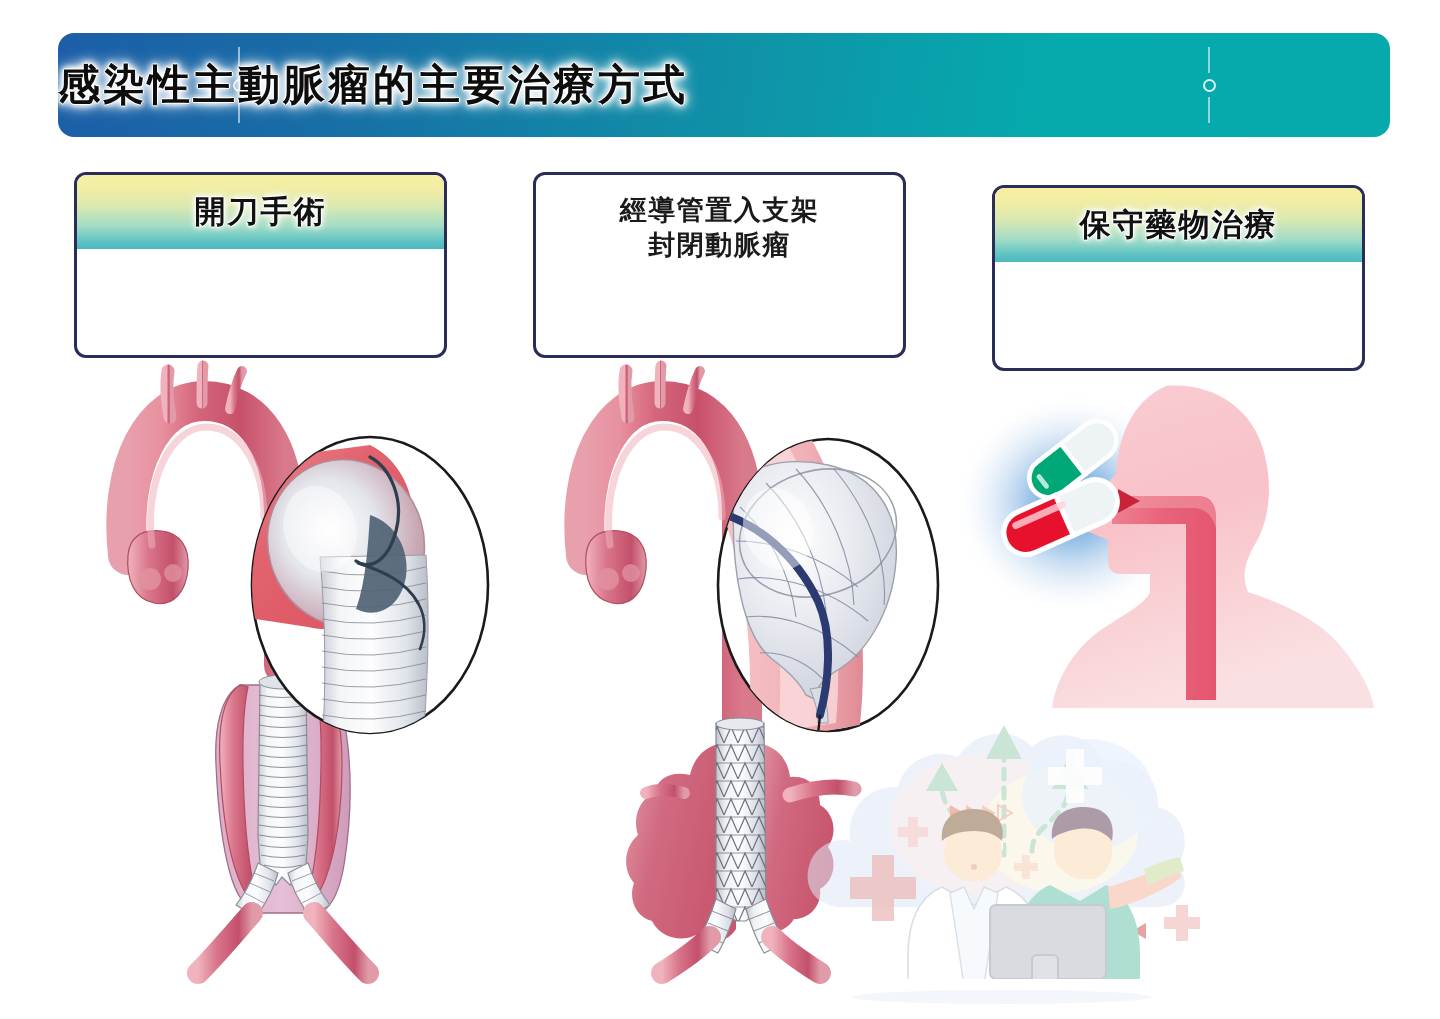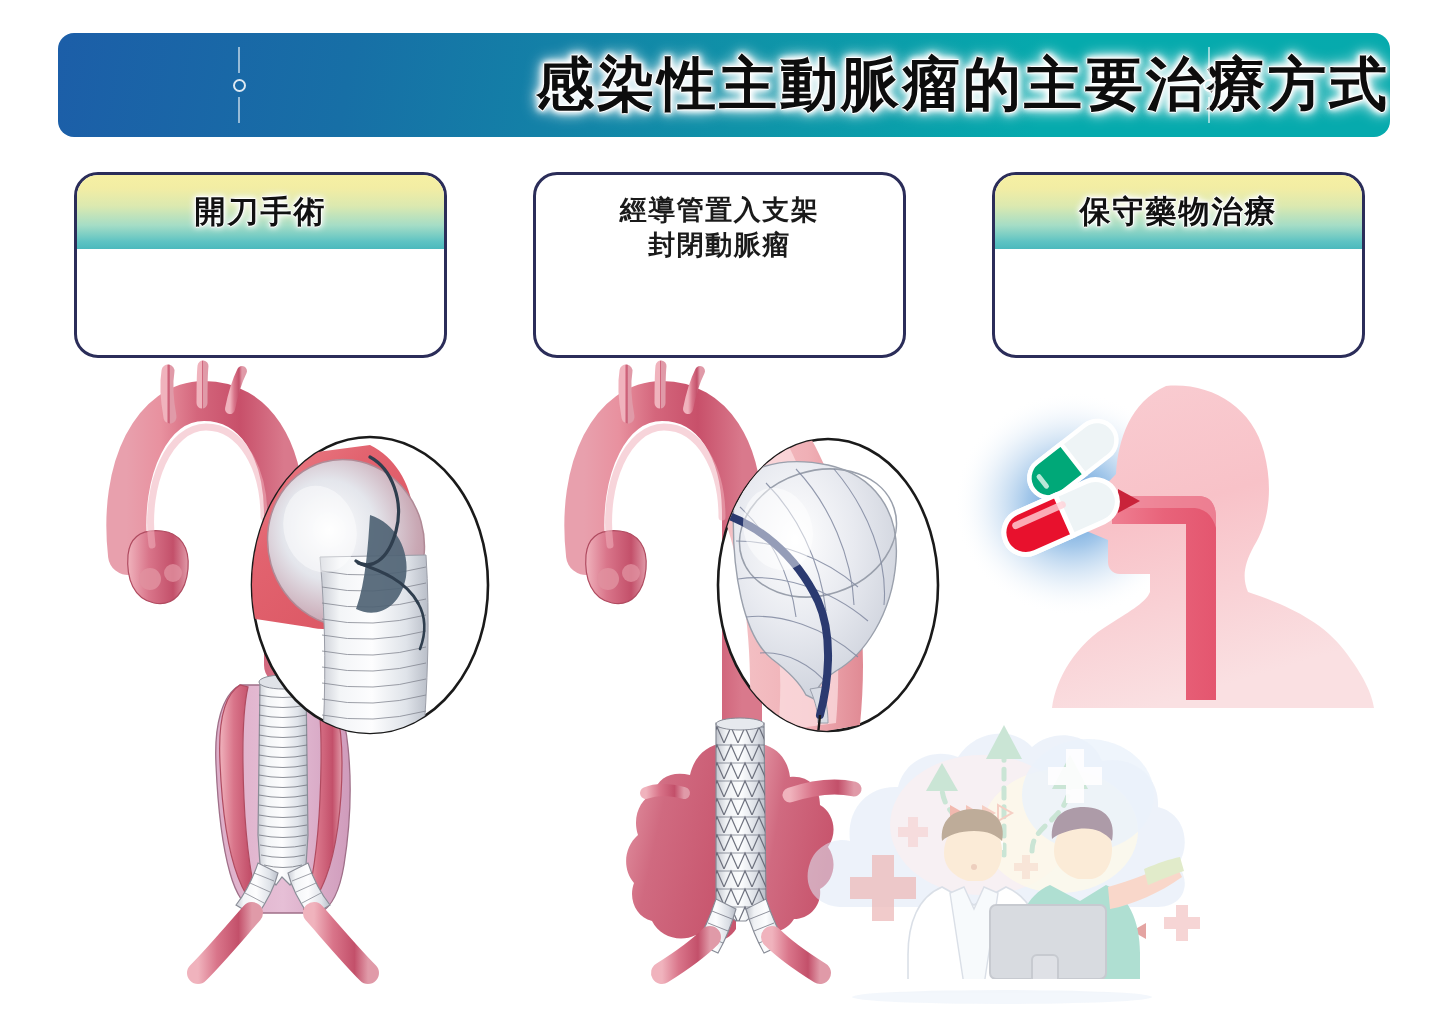--- a/index.html
+++ b/index.html
@@ -22,22 +22,22 @@
     left: 58px; top: 33px;
     width: 1332px; height: 104px;
     border-radius: 16px;
     background: linear-gradient(100deg, #1c5ea8 0%, #176fa6 22%, #0f93a8 52%, #05aaad 74%, #06aaad 100%);
     overflow: hidden;
   }
   .banner-title {
     position: absolute;
     left: 0; right: 0; top: 50%;
     transform: translateY(-50%);
-    text-align: right;
-    font-size: 58px;
+    text-align: left;
+    font-size: 42px;
     font-weight: 700;
     letter-spacing: 3px;
     color: #0d0d0d;
     text-shadow:
       0 0 6px #ffffff, 0 0 6px #ffffff, 0 0 10px #ffffff,
       0 0 14px #ffffff, 0 0 18px #ffffff,
       1px 0 0 #fff, -1px 0 0 #fff, 0 1px 0 #fff, 0 -1px 0 #fff;
     white-space: nowrap;
   }
   .banner-deco {
@@ -63,27 +63,27 @@
   }
   .banner-deco .vline.seg-a { height: 34%; top: 0; }
   .banner-deco .vline.seg-b { height: 34%; top: 66%; }
 
   
   .card {
     position: absolute;
     top: 172px;
     width: 373px; height: 186px;
     border: 3px solid #2b2d59;
-    border-radius: 24px;
+    border-radius: 12px;
     background: #ffffff;
     overflow: hidden;
   }
   .card.c1 { left: 74px; }
   .card.c2 { left: 533px; }
-  .card.c3 { left: 992px; }
+  .card.c3 { left: 992px; margin-top: 13px; }
   .card-header {
     position: relative;
     height: 74px;
     background: linear-gradient(180deg,
         #f6f0a3 0%, #f2eda4 18%, #dbe9b0 42%,
         #a5ddc6 68%, #5ec3c3 90%, #4bb9bd 100%);
     display: flex; align-items: center; justify-content: center;
   }
   .card-title {
     font-size: 31px;

